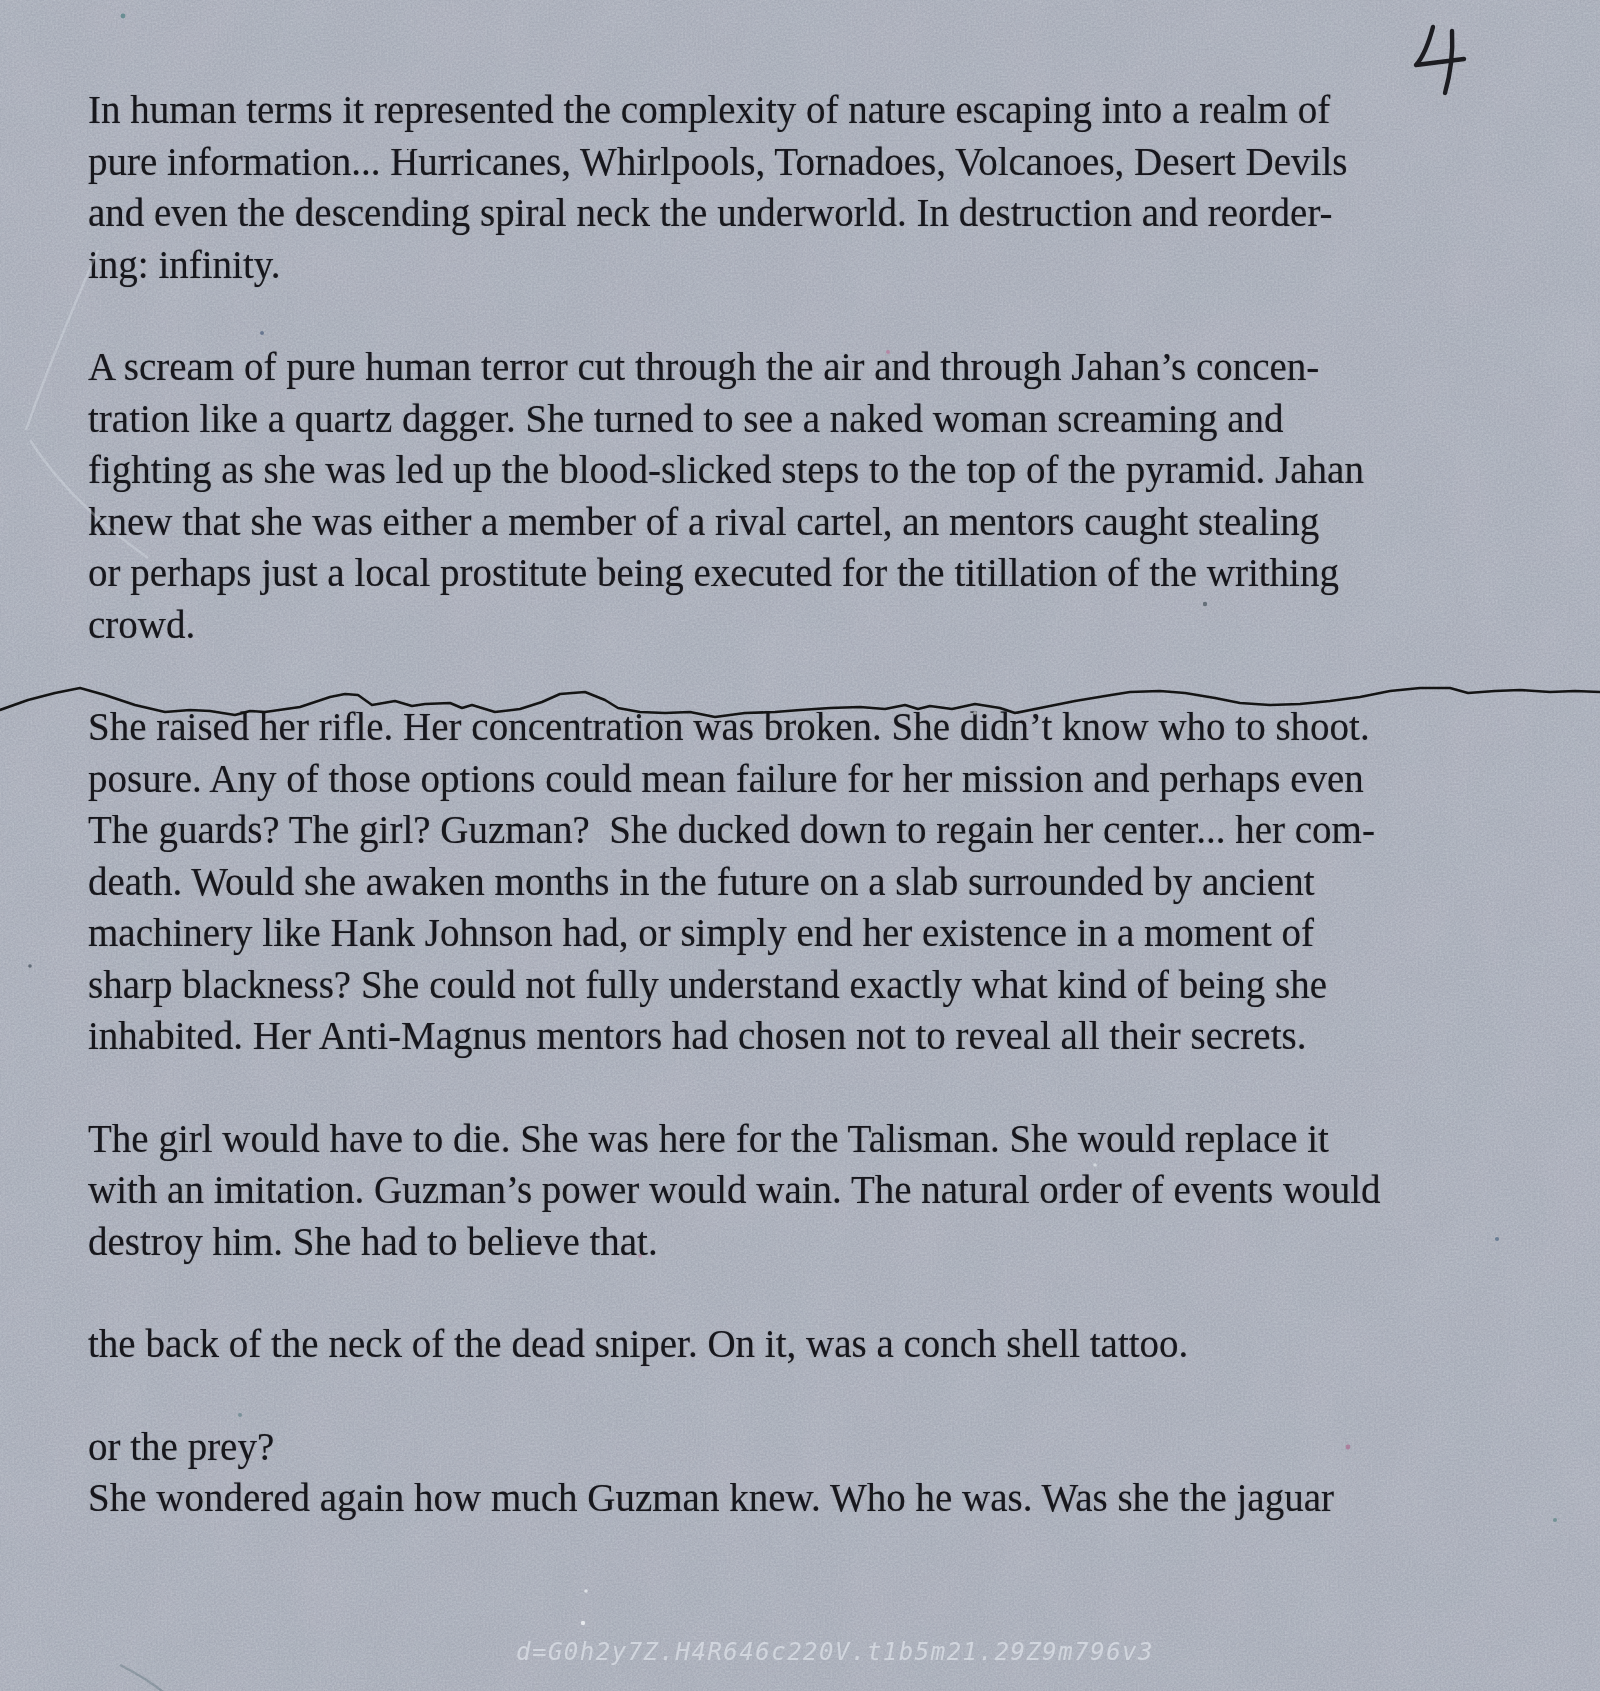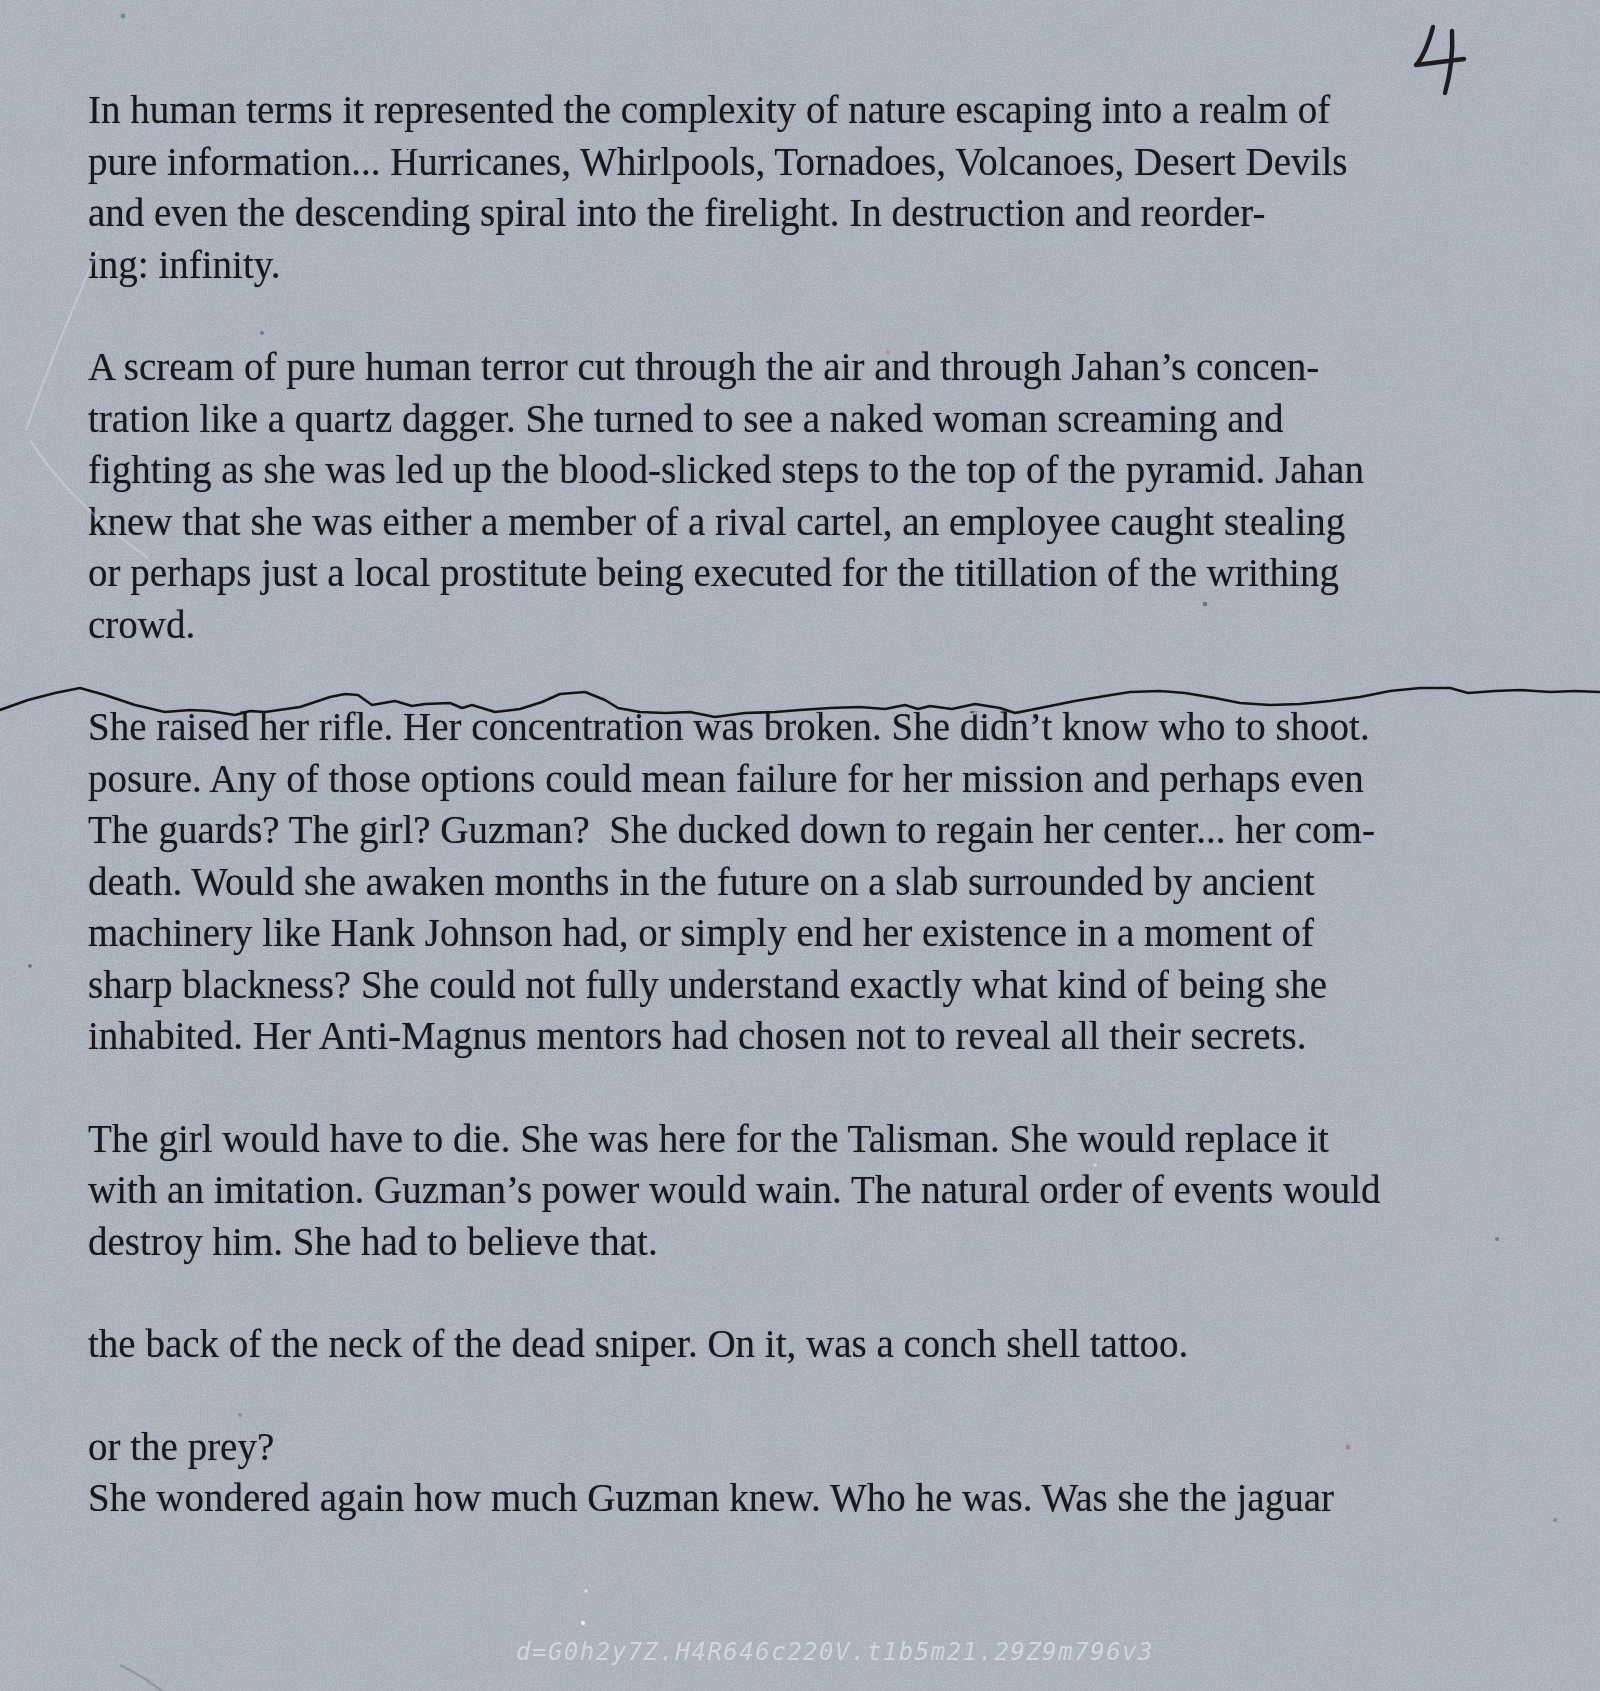--- a/index.html
+++ b/index.html
@@ -73,28 +73,28 @@
     <rect x="0" y="0" width="1600" height="1691" filter="url(#fMottle)" opacity="0.38"></rect>
     <rect x="0" y="0" width="1600" height="1691" filter="url(#fPink)" opacity="0.30"></rect>
     <rect x="0" y="0" width="1600" height="1691" filter="url(#fFiber)" opacity="0.35"></rect>
     <rect x="0" y="0" width="1600" height="1691" filter="url(#fGrain)" opacity="0.55"></rect>
   </svg>
 
   <div class="page-text">
       <div class="paragraph">
         <div class="line">In human terms it represented the complexity of nature escaping into a realm of</div>
         <div class="line">pure information... Hurricanes, Whirlpools, Tornadoes, Volcanoes, Desert Devils</div>
-        <div class="line">and even the descending spiral into the firelight. In destruction and reorder-</div>
+        <div class="line">and even the descending spiral neck the underworld. In destruction and reorder-</div>
         <div class="line">ing: infinity.</div>
       </div>
       <div class="paragraph">
         <div class="line">A scream of pure human terror cut through the air and through Jahan’s concen-</div>
         <div class="line">tration like a quartz dagger. She turned to see a naked woman screaming and</div>
         <div class="line">fighting as she was led up the blood-slicked steps to the top of the pyramid. Jahan</div>
-        <div class="line">knew that she was either a member of a rival cartel, an employee caught stealing</div>
+        <div class="line">knew that she was either a member of a rival cartel, an mentors caught stealing</div>
         <div class="line">or perhaps just a local prostitute being executed for the titillation of the writhing</div>
         <div class="line">crowd.</div>
       </div>
       <div class="paragraph">
         <div class="line">She raised her rifle. Her concentration was broken. She didn’t know who to shoot.</div>
         <div class="line">posure. Any of those options could mean failure for her mission and perhaps even</div>
         <div class="line">The guards? The girl? Guzman?  She ducked down to regain her center... her com-</div>
         <div class="line">death. Would she awaken months in the future on a slab surrounded by ancient</div>
         <div class="line">machinery like Hank Johnson had, or simply end her existence in a moment of</div>
         <div class="line">sharp blackness? She could not fully understand exactly what kind of being she</div>

